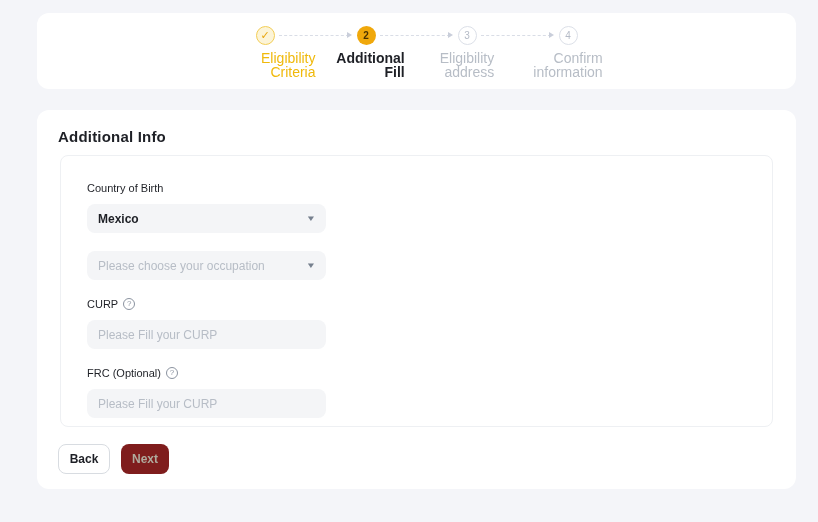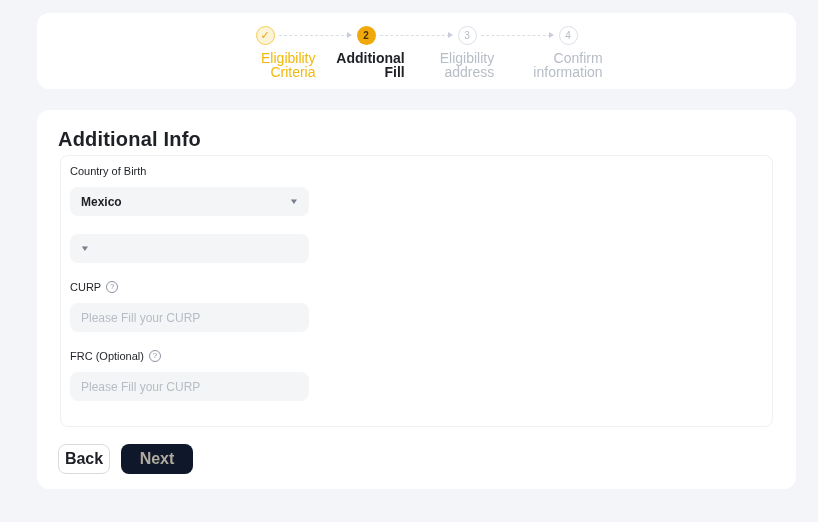--- a/index.html
+++ b/index.html
@@ -83,32 +83,32 @@
     border-bottom: 3px solid transparent;
   }
   .connector.c1 { left: 64px; }
   .connector.c2 { left: 165px; }
   .connector.c3 { left: 266px; }
 
   
   .page-title {
     position: absolute;
     left: 21px; top: 18px;
-    font-size: 20px;
+    font-size: 15px;
     font-weight: bold;
     color: #1e2026;
     letter-spacing: 0.2px;
   }
   .form-box {
     position: absolute;
     left: 23px; top: 45px;
     width: 713px; height: 272px;
     border: 1px solid #eef0f3;
     border-radius: 8px;
-    padding: 9px;
+    padding: 26px;
   }
   .field { margin-bottom: 18px; }
   .field-label {
     font-size: 11px;
     color: #1e2026;
     margin-bottom: 10px;
     display: flex;
     align-items: center;
     gap: 5px;
   }
@@ -152,37 +152,37 @@
   
   .buttons {
     position: absolute;
     left: 21px; top: 334px;
     display: flex;
     gap: 11px;
   }
   .btn {
     height: 30px;
     border-radius: 8px;
-    font-size: 16px;
+    font-size: 12px;
     font-weight: bold;
     display: flex;
     align-items: center;
     justify-content: center;
     cursor: pointer;
     font-family: "Liberation Sans", "DejaVu Sans", sans-serif;
   }
   .btn-back {
     width: 52px;
     background: #ffffff;
     border: 1px solid #d8dce1;
     color: #1e2026;
   }
   .btn-next {
-    width: 72px;
-    background: #0f172a;
+    width: 48px;
+    background: #7f1d1d;
     border: none;
     color: #b0ab9e;
   }
 </style>
 </head>
 <body>
 
 <div class="card card-stepper">
   <div class="stepper">
 
@@ -241,20 +241,21 @@
         <span>Country of Birth</span>
       </div>
       <div class="control select">
         <span class="value">Mexico</span>
         <span class="caret-icon">▼</span>
       </div>
     </div>
 
     <div class="field">
       <div class="control select">
+        <span class="placeholder">Please choose your occupation</span>
         <span class="caret-icon">▼</span>
       </div>
     </div>
 
     <div class="field">
       <div class="field-label">
         <span>CURP</span>
         <span class="help-icon">?</span>
       </div>
       <input type="text" class="control" placeholder="Please Fill your CURP" style="">

